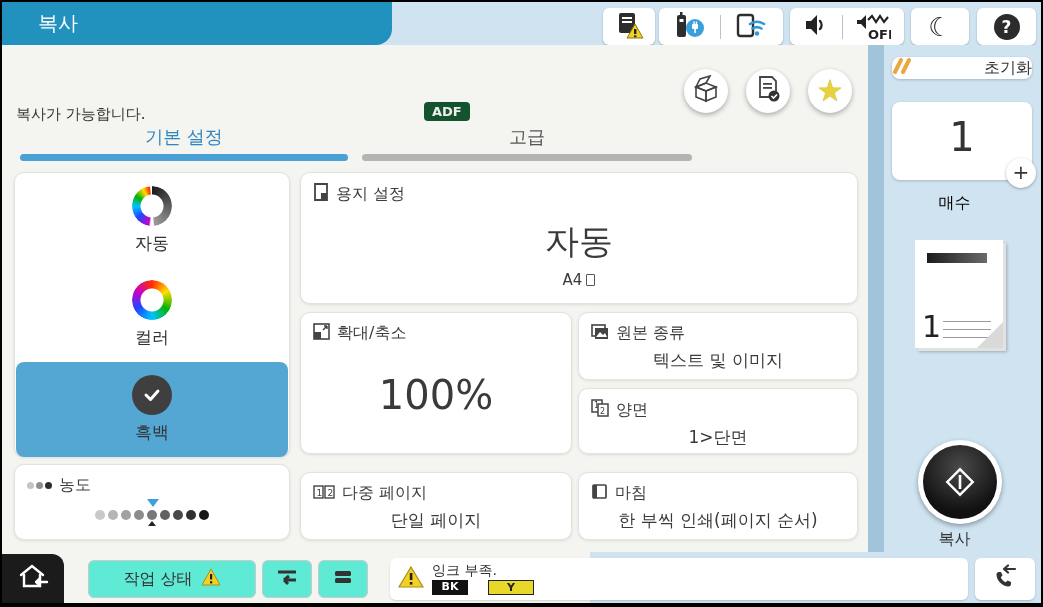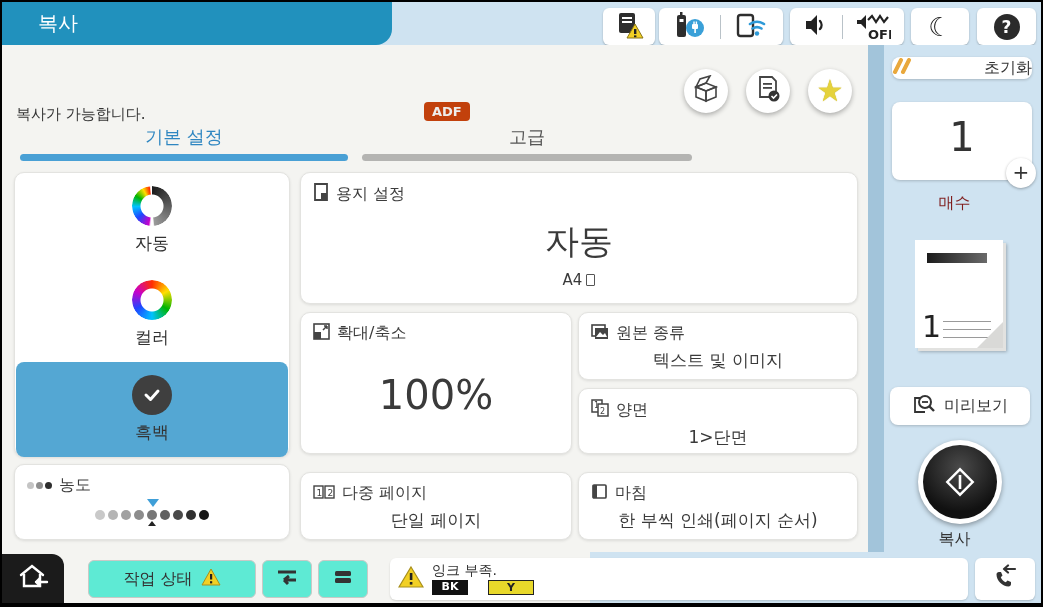--- a/index.html
+++ b/index.html
@@ -26,21 +26,21 @@
                  font-size:17px; font-weight:bold; text-align:center; line-height:26px; }
 
   
   .main { position:absolute; left:0; top:43px; width:866px; height:507px; background:#f4f4f1; }
   .status-msg { position:absolute; left:14px; top:12px; font-size:15px; color:#333;margin-top:48px; }
   .circle-btn { position:absolute; top:24px; width:44px; height:44px; border-radius:50%;
                 background:#fff; box-shadow:0 2px 5px rgba(0,0,0,.3);
                 display:flex; align-items:center; justify-content:center; }
   .cb1 { left:682px; } .cb2 { left:744px; } .cb3 { left:806px; }
   .star-glyph { color:#e5d23c; font-size:30px; line-height:1; text-shadow:0 0 1px #b8a520; }
-  .adf-badge { position:absolute; left:422px; top:57px; background:#c2410c; color:#eeeeec;
+  .adf-badge { position:absolute; left:422px; top:57px; background:#14532d; color:#eeeeec;
                font-size:13px; font-weight:bold; padding:2px 8px; border-radius:4px; }
   .tab { position:absolute; top:80px; text-align:center; font-size:18px; }
   .tab1 { left:18px; width:328px; color:#2e86c1; }
   .tab2 { left:360px; width:330px; color:#555; }
   .tab-underline { position:absolute; top:109px; height:7px; border-radius:4px; }
   .tu1 { left:18px; width:328px; background:#49a0d5; }
   .tu2 { left:360px; width:330px; background:#b4b4b2; }
 
   .panel { position:absolute; background:#fff; border:1px solid #e3e3e0; border-radius:10px;
            box-shadow:0 1px 3px rgba(0,0,0,.10); }
@@ -95,21 +95,21 @@
                border-radius:8px; box-shadow:0 1px 3px rgba(0,0,0,.2);
                display:flex; align-items:center; justify-content:space-between; gap:2px;
                font-size:16px; color:#333; }
   .copies-card { position:absolute; left:24px; top:57px; width:140px; height:78px; background:#fff;
                  border-radius:8px; box-shadow:0 1px 3px rgba(0,0,0,.2); }
   .copies-value { text-align:center; font-size:40px; color:#333; margin-top:12px; }
   .plus-circle { position:absolute; right:-4px; bottom:-8px; width:30px; height:30px; border-radius:50%;
                  background:#fff; box-shadow:0 1px 3px rgba(0,0,0,.3); text-align:center;
                  line-height:28px; font-size:20px; color:#333; }
   .copies-label { position:absolute; left:0; top:148px; width:100%; text-align:center;
-                  font-size:16px; color:#7f1d1d; }
+                  font-size:16px; color:#000000; }
   .paper-stack { position:absolute; left:47px; top:195px; width:88px; height:108px; background:#fff;
                  box-shadow:3px 3px 0 #e2e2e0, 4px 4px 3px rgba(0,0,0,.25); }
   .stack-bar { position:absolute; left:12px; top:13px; width:60px; height:10px;
                background:linear-gradient(90deg,#1c1c1c,#6a6a6a); }
   .stack-num { position:absolute; left:7px; bottom:4px; font-size:30px; color:#222; }
   .stack-line { position:absolute; left:28px; width:48px; height:1px; background:#9a9a9a; }
   .sl1 { bottom:26px; } .sl2 { bottom:18px; } .sl3 { bottom:10px; }
   .stack-fold { position:absolute; right:0; bottom:0; width:0; height:0;
                 border-left:26px solid transparent; border-bottom:26px solid #d9d9d7; }
   .preview-btn { position:absolute; left:22px; top:342px; width:140px; height:38px; background:#fff;
@@ -406,31 +406,20 @@
 
     <div class="paper-stack">
       <div class="stack-bar"></div>
       <div class="stack-num">1</div>
       <div class="stack-line sl1"></div>
       <div class="stack-line sl2"></div>
       <div class="stack-line sl3"></div>
       <div class="stack-fold"></div>
     </div>
 
-    <div class="preview-btn">
-      <span>
-        <svg width="24" height="22" viewBox="0 0 24 22">
-          <polyline points="8,5 3,5 3,19 13,19" fill="none" stroke="#333" stroke-width="1.8"></polyline>
-          <circle cx="13" cy="9" r="6" fill="none" stroke="#333" stroke-width="2"></circle>
-          <line x1="17.5" y1="13.5" x2="22" y2="18" stroke="#333" stroke-width="2.4"></line>
-          <line x1="10" y1="9" x2="16" y2="9" stroke="#333" stroke-width="1.8"></line>
-        </svg>
-      </span>
-      <span>미리보기</span>
-    </div>
 
     <div class="start-outer">
       <div class="start-inner">
         <svg width="40" height="40" viewBox="0 0 40 40">
           <rect x="11" y="11" width="18" height="18" fill="none" stroke="#fff" stroke-width="2.4" transform="rotate(45 20 20)"></rect>
           <line x1="20" y1="13" x2="20" y2="27" stroke="#fff" stroke-width="2.6"></line>
         </svg>
       </div>
     </div>
     <div class="start-label">복사</div>

